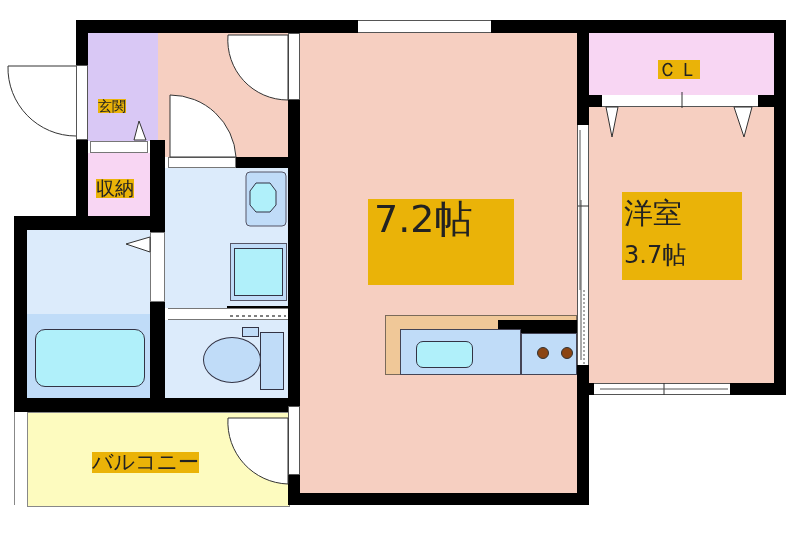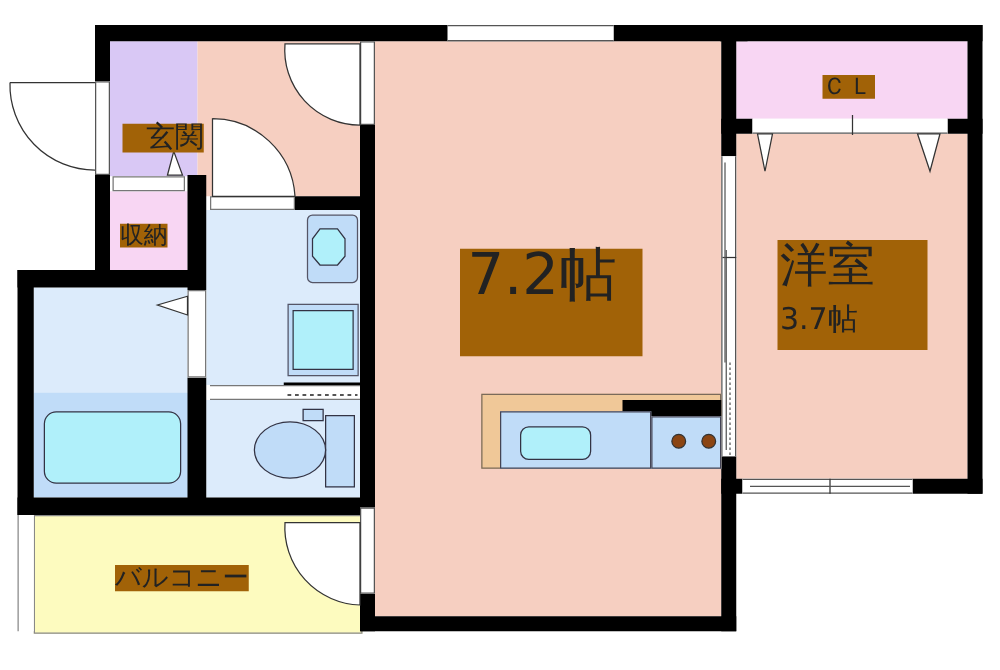--- a/index.html
+++ b/index.html
@@ -1,20 +1,20 @@
 <!DOCTYPE html>
 <html><head>
 <meta charset="utf-8">
 <style>
   html, body { margin:0; padding:0; background:#ffffff; }
   body { width:800px; height:536px; position:relative; overflow:hidden; font-family:"DejaVu Sans", sans-serif; }
   .abs { position:absolute; box-sizing:border-box; }
   .wall { position:absolute; background:#000; }
   .room { position:absolute; }
-  .label { position:absolute; background:#a16207; color:#222; line-height:1; white-space:nowrap; }
+  .label { position:absolute; background:#eab308; color:#222; line-height:1; white-space:nowrap; }
   svg.overlay { position:absolute; left:0; top:0; }
 </style>
 </head>
 <body>
 
 <div class="room" style="left:88px;top:33px;width:70px;height:108px;background:#d9c8f5;"></div>
 <div class="room" style="left:88px;top:153px;width:62px;height:63px;background:#f8d6f3;"></div>
 <div class="room" style="left:158px;top:33px;width:130px;height:124px;background:#f6cfc1;"></div>
 <div class="room" style="left:165px;top:168px;width:123px;height:140px;background:#dcebfb;"></div>
 <div class="room" style="left:27px;top:230px;width:124px;height:84px;background:#dcebfb;"></div>
@@ -99,25 +99,25 @@
   <line x1="580" y1="130" x2="580" y2="290" stroke="#555" stroke-width="1"></line>
   <line x1="664" y1="383" x2="664" y2="395" stroke="#333" stroke-width="1"></line>
   <line x1="600" y1="389" x2="728" y2="389" stroke="#555" stroke-width="1"></line>
 
   <line x1="230" y1="316" x2="286" y2="316" stroke="#555" stroke-width="1.5" stroke-dasharray="3,3"></line>
 
   <rect x="246" y="172" width="40" height="54" rx="4" fill="#c0dcf8" stroke="#556" stroke-width="1"></rect>
   <path d="M256,183 L270,183 L276,191 L276,205 L270,212 L256,212 L250,205 L250,191 Z" fill="#b0f0fa" stroke="#334" stroke-width="1"></path>
 </svg>
 
-<div class="label" style="left:98px;top:99px;font-size:23px;padding-left:19px;">玄関</div>
+<div class="label" style="left:98px;top:99px;font-size:14px;">玄関</div>
 <div class="label" style="left:96px;top:179px;font-size:19px;">収納</div>
 <div class="label" style="left:658px;top:60px;font-size:19px;letter-spacing:2px;">ＣＬ</div>
 <div class="label" style="left:92px;top:452px;font-size:21px;">バルコニー</div>
 
 <div class="label" style="left:368px;top:199px;width:140px;height:86px;padding-left:6px;">
-  <div style="font-size:46px;line-height:40px;">7.2帖</div>
+  <div style="font-size:38px;line-height:40px;">7.2帖</div>
 </div>
 
 <div class="label" style="left:622px;top:192px;width:118px;height:88px;padding-left:2px;">
-  <div style="font-size:38px;line-height:42px;font-family:Liberation Serif, serif;">洋室</div>
+  <div style="font-size:29px;line-height:42px;">洋室</div>
   <div style="font-size:24px;line-height:42px;">3.7帖</div>
 </div>
 
 </body></html>

